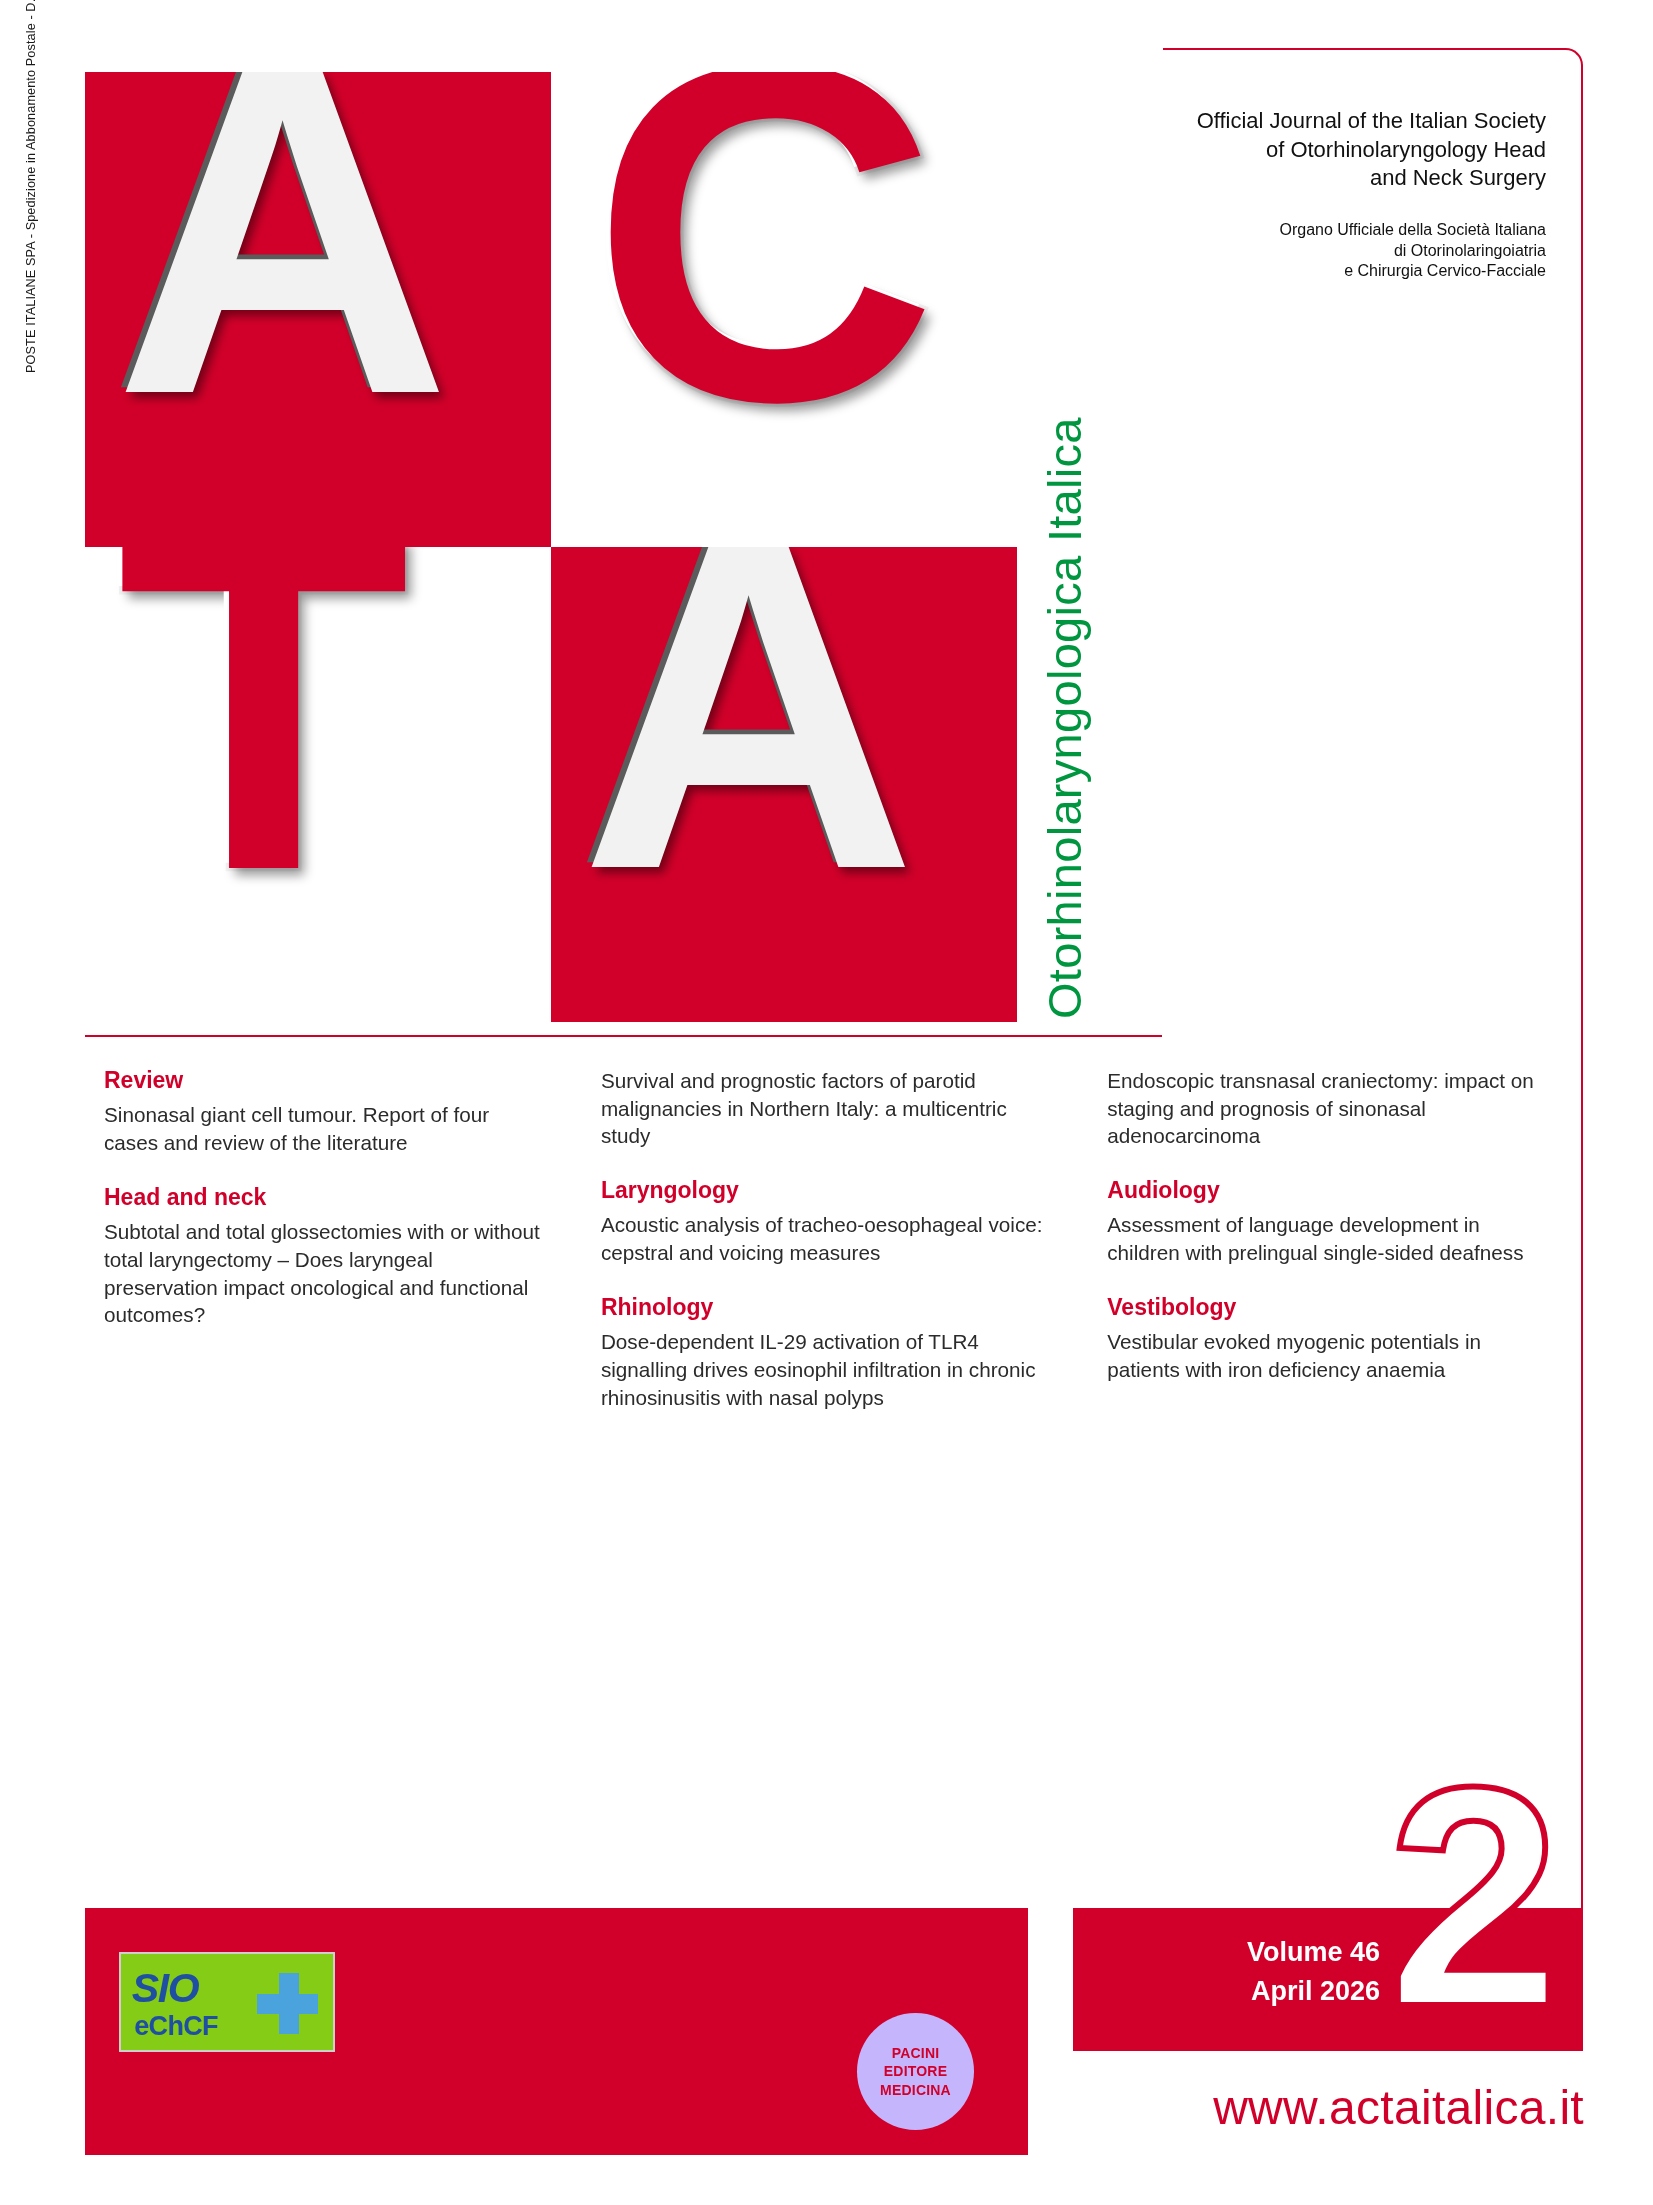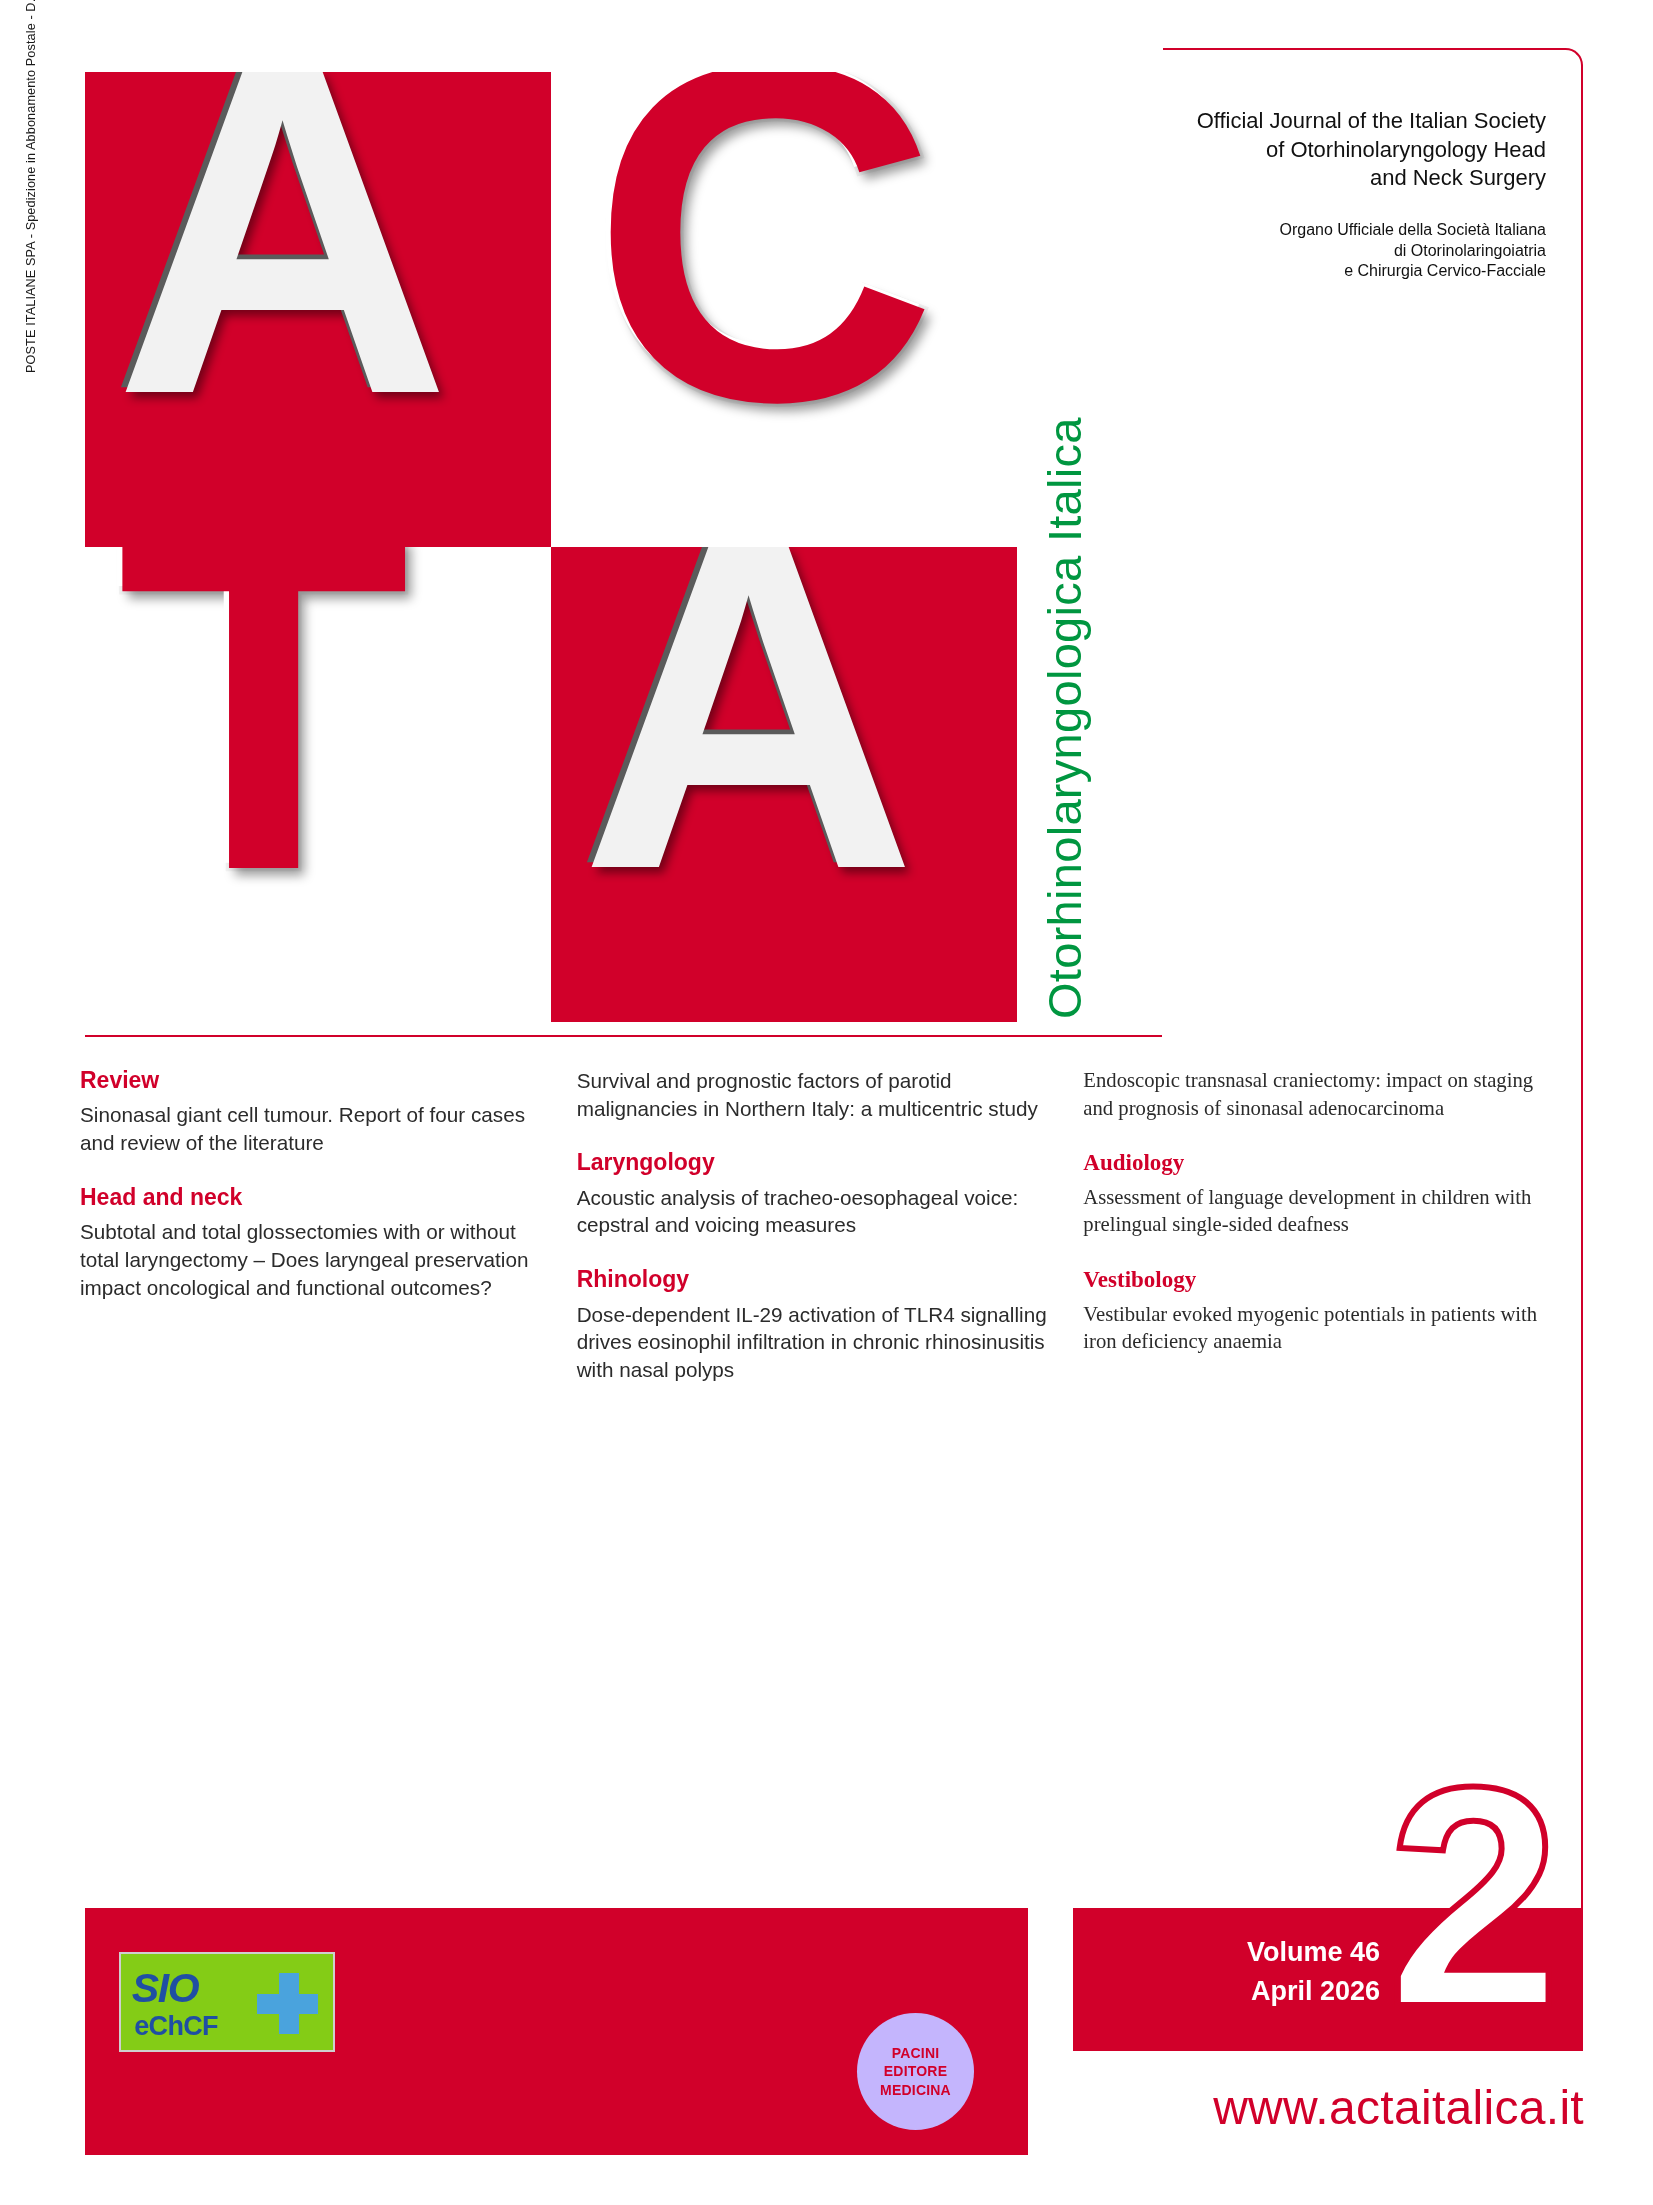--- a/index.html
+++ b/index.html
@@ -159,23 +159,23 @@
 
   
   .toc {
     position: absolute;
     left: 80px;
     top: 1067px;
     width: 1503px;
     display: flex;
     gap: 0;
   }
-  .toc-col { width: 497px; padding-right: 35px; box-sizing: border-box; }
+  .toc-col { width: 497px; padding-right: 35px; box-sizing: border-box; margin-left: 24px; }
   .toc-col.c2 { width: 507px; }
-  .toc-col.c3 { width: 500px; font-family: Liberation Serif, serif; }
+  .toc-col.c3 { width: 500px; }
   .sec-head {
     color: #d1002a;
     font-size: 23px;
     font-weight: 700;
     margin: 0 0 6.7px 0;
     line-height: 1.2;
   }
   .sec-head.spaced { margin-top: 27px; }
   .toc-item {
     color: #2b2b2b;

